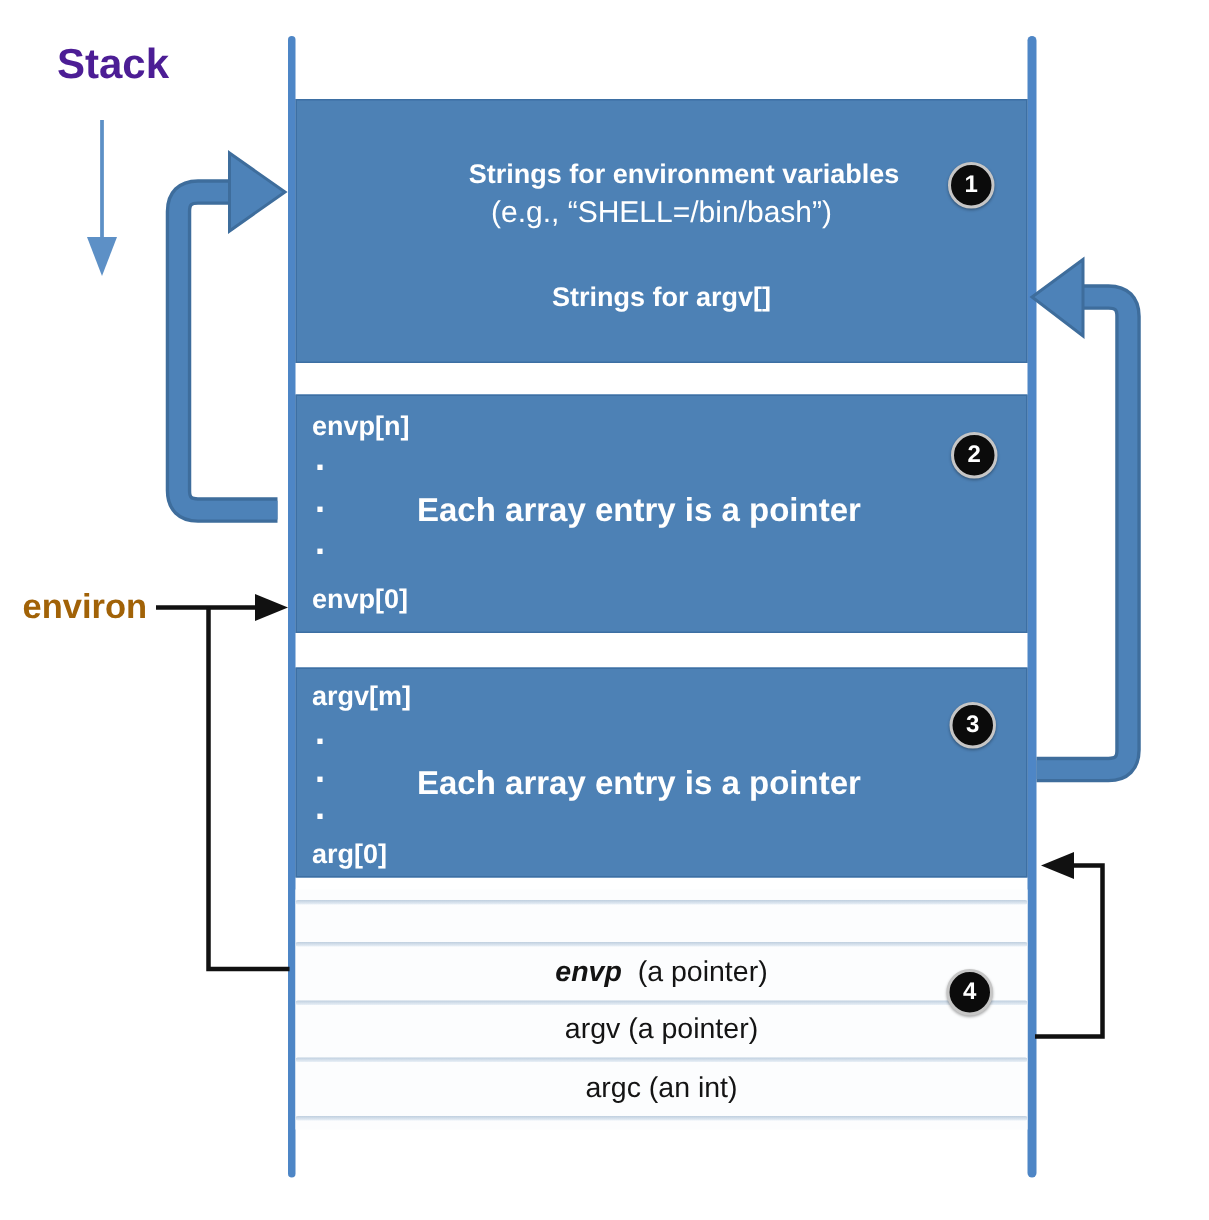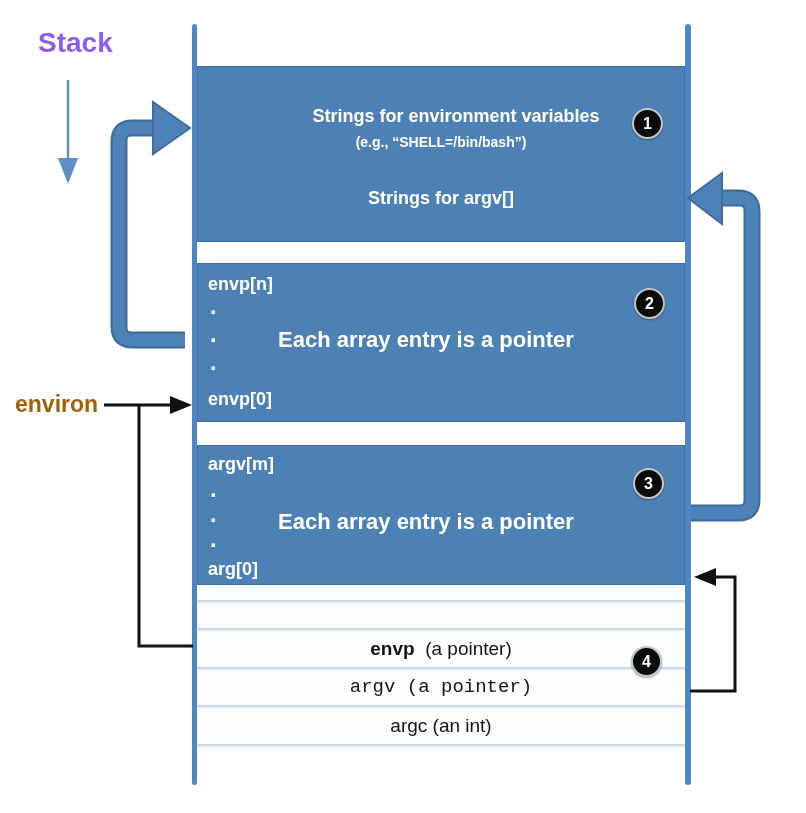--- a/index.html
+++ b/index.html
@@ -11,21 +11,21 @@
   .rail{position:absolute;top:24px;height:761px;background:#4e86c6;border-radius:3px;}
   .rail.left{left:192px;width:5px;}
   .rail.right{left:685px;width:6px;}
   
   .blk{
     position:absolute;left:197px;width:488px;background:#4d81b5;
     border:1px solid #3d6fa3;box-sizing:border-box;color:#ffffff;
   }
   .blk1{top:66px;height:176px;text-align:center;}
   .blk1 .l1{margin-top:36px;font-size:18px;font-weight:bold;line-height:26px;margin-left:30px;}
-  .blk1 .l2{font-size:14px;font-weight:bold;line-height:26px;}
+  .blk1 .l2{font-size:20px;font-weight:normal;line-height:26px;}
   .blk1 .l3{margin-top:30px;font-size:18px;font-weight:bold;line-height:26px;}
   .blk2{top:263px;height:159px;}
   .blk3{top:445px;height:140px;}
   .corner-label{position:absolute;left:10px;font-size:18px;font-weight:bold;}
   .dot{position:absolute;left:12px;font-size:24px;font-weight:bold;line-height:20px;}
   .center-note{
     position:absolute;left:80px;right:10px;top:63px;text-align:left;
     font-size:22px;font-weight:bold;
   }
   
@@ -37,23 +37,23 @@
   }
   
   .rows{position:absolute;left:197px;top:593px;width:488px;height:160px;background:#fcfdfe;}
   .divider{
     position:absolute;left:0;width:100%;height:3px;
     background:linear-gradient(to bottom,#bfcfdf,#e9f0f7);border-radius:2px;
   }
   .rowline{
     position:absolute;left:0;width:100%;text-align:center;color:#141414;font-size:19px;
   }
-  .rowline .b{font-weight:bold;}
+  .rowline .b{font-weight:bold;font-style:italic;}
   
-  .stack-title{position:absolute;left:38px;top:27px;font-size:28px;color:#8b5cf6;font-weight:600;}
+  .stack-title{position:absolute;left:38px;top:27px;font-size:28px;color:#4c1d95;font-weight:600;}
   .environ{position:absolute;left:15px;top:391px;font-size:23px;font-weight:bold;color:#a16207;}
   
   .overlay{position:absolute;left:0;top:0;width:806px;height:813px;pointer-events:none;z-index:5;}
 </style>
 </head>
 <body>
 
 <div class="canvas">
 
   <div class="stack-title">Stack</div>
@@ -88,21 +88,21 @@
     <div class="badge" style="left:435px;top:22px;">3</div>
   </div>
 
   <div class="rows">
     <div class="divider" style="top:7px;"></div>
     <div class="divider" style="top:35px;"></div>
     <div class="rowline" style="top:37px;height:38px;line-height:38px;">
       <span class="b">envp</span><span>&nbsp; (a pointer)</span>
     </div>
     <div class="divider" style="top:74px;"></div>
-    <div class="rowline" style="top:75px;height:38px;line-height:38px;font-family:Liberation Mono, monospace;">argv (a pointer)</div>
+    <div class="rowline" style="top:75px;height:38px;line-height:38px;">argv (a pointer)</div>
     <div class="divider" style="top:112px;"></div>
     <div class="rowline" style="top:113px;height:32px;line-height:40px;border-radius:16px;">argc (an int)</div>
     <div class="divider" style="top:151px;"></div>
   </div>
   <div class="badge" style="left:631px;top:646px;">4</div>
 
   <div class="environ">environ</div>
 
   <svg class="overlay" viewBox="0 0 806 813" xmlns="http://www.w3.org/2000/svg">
 

